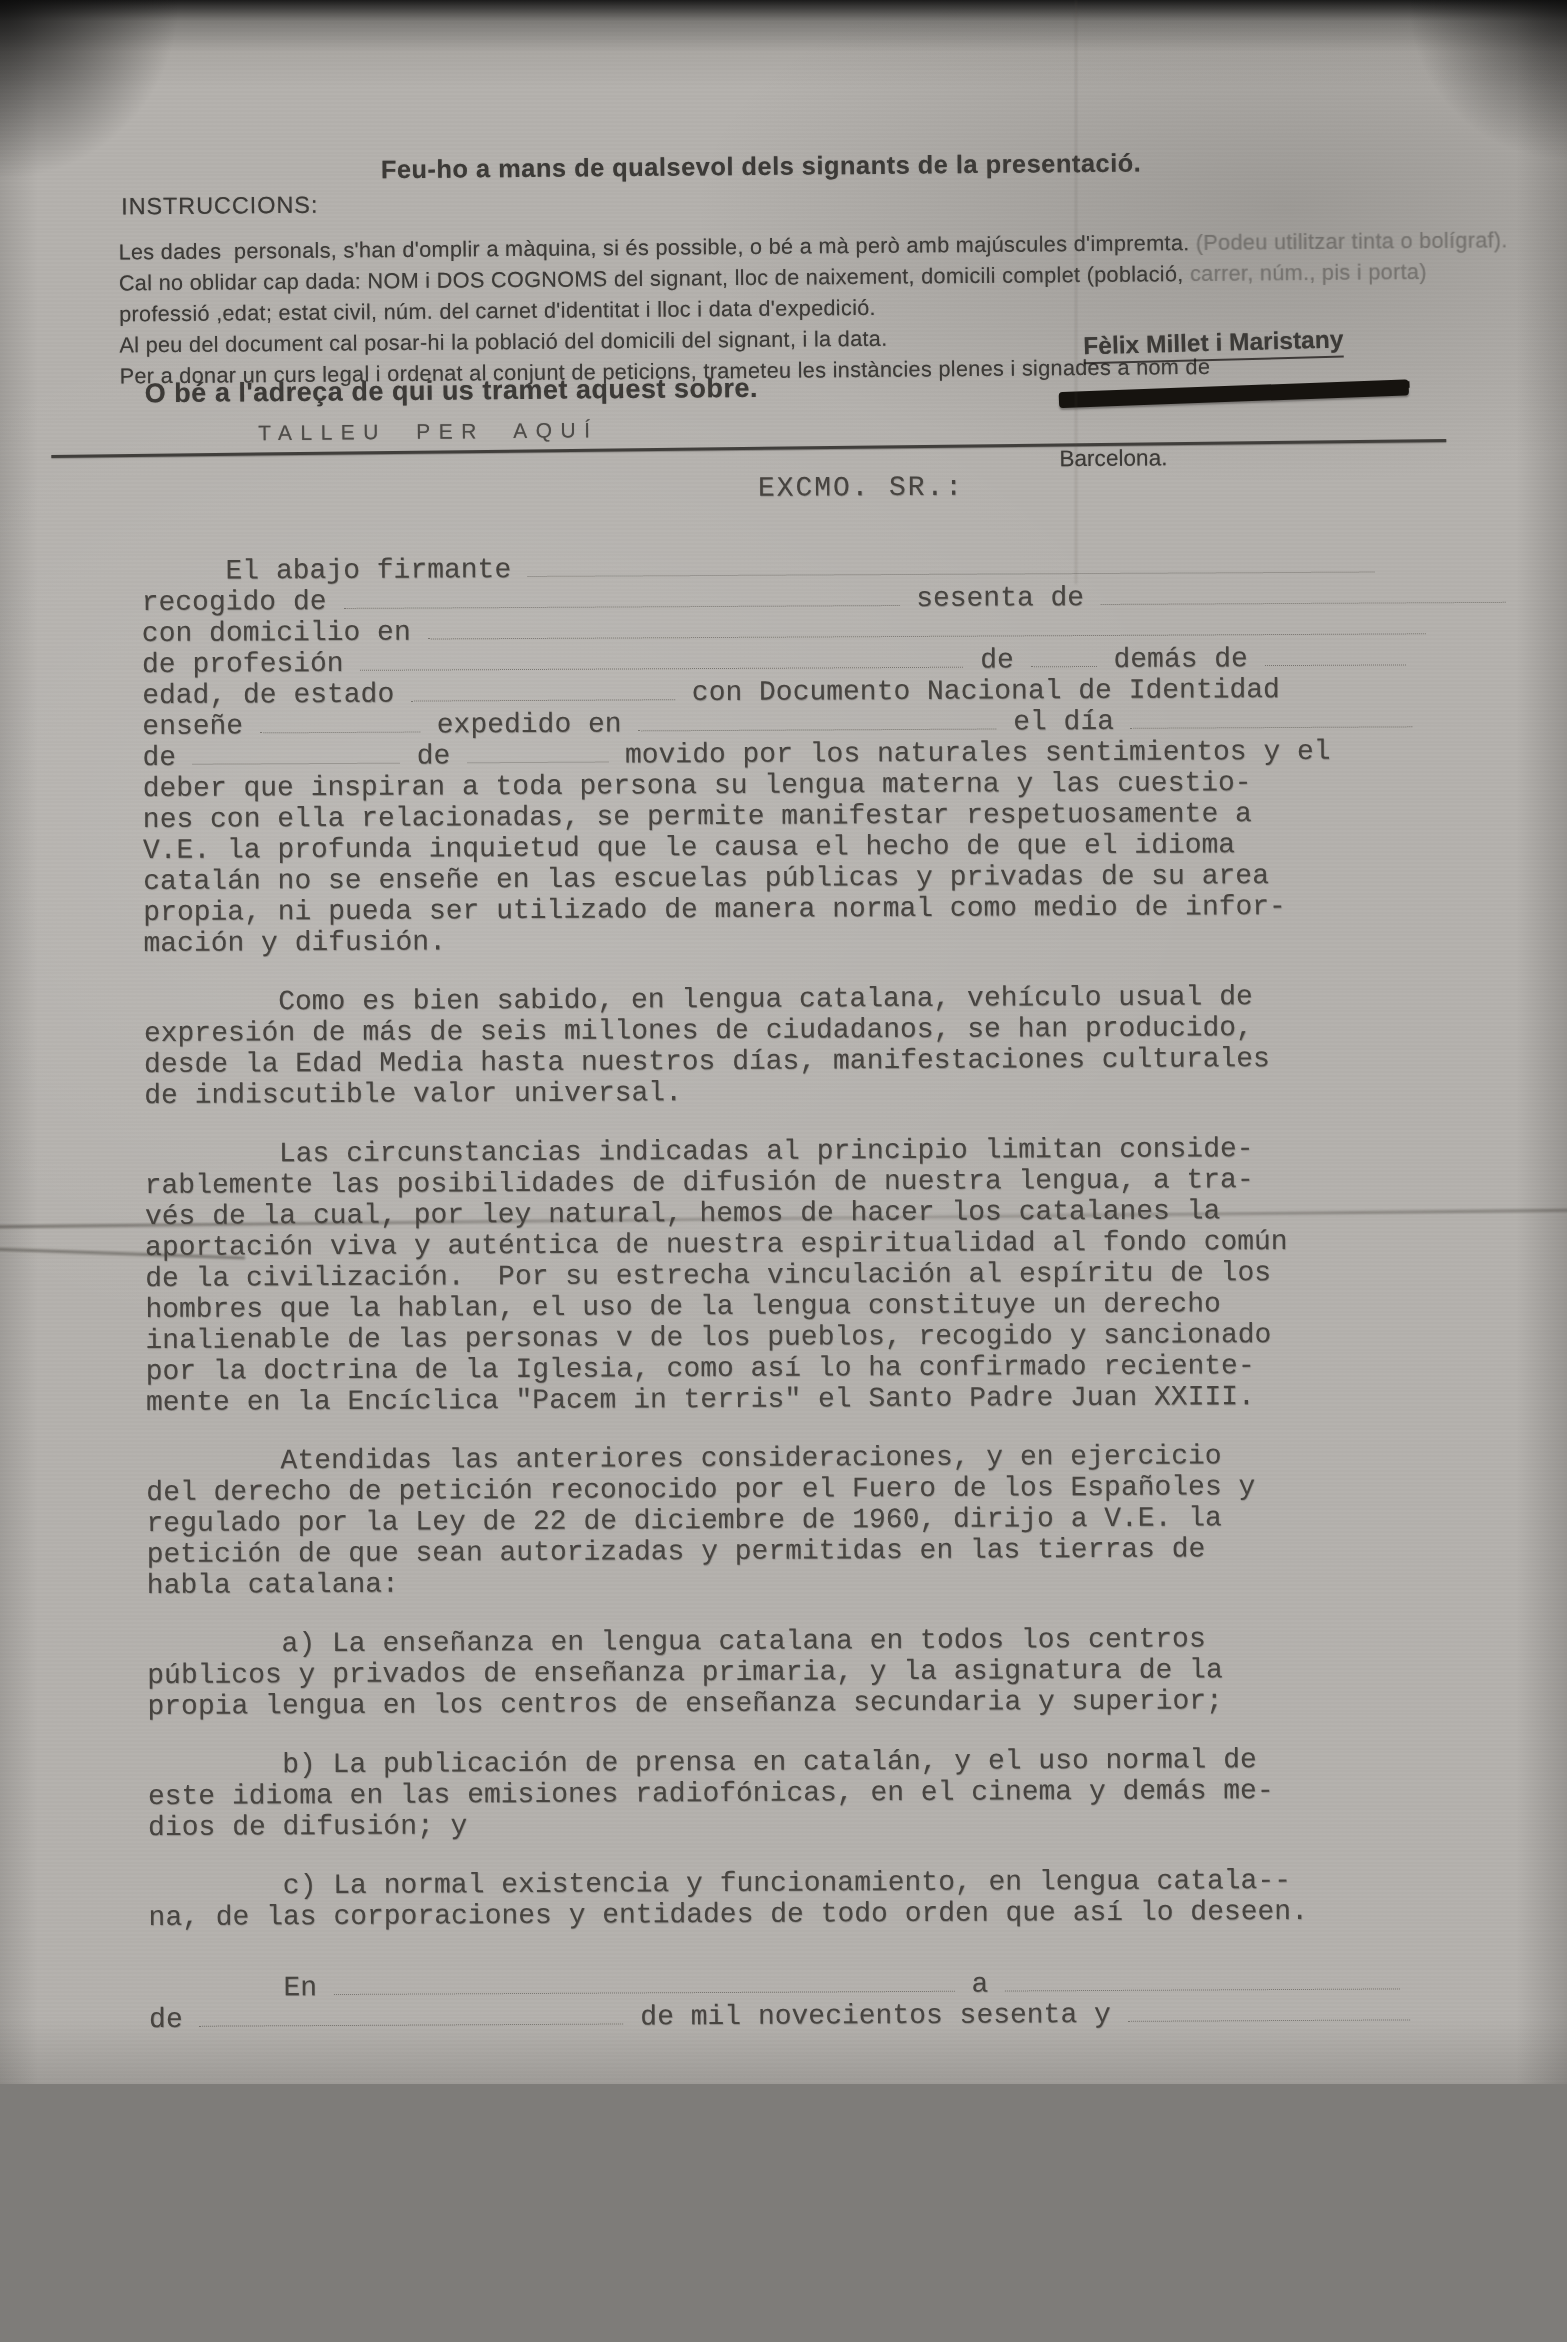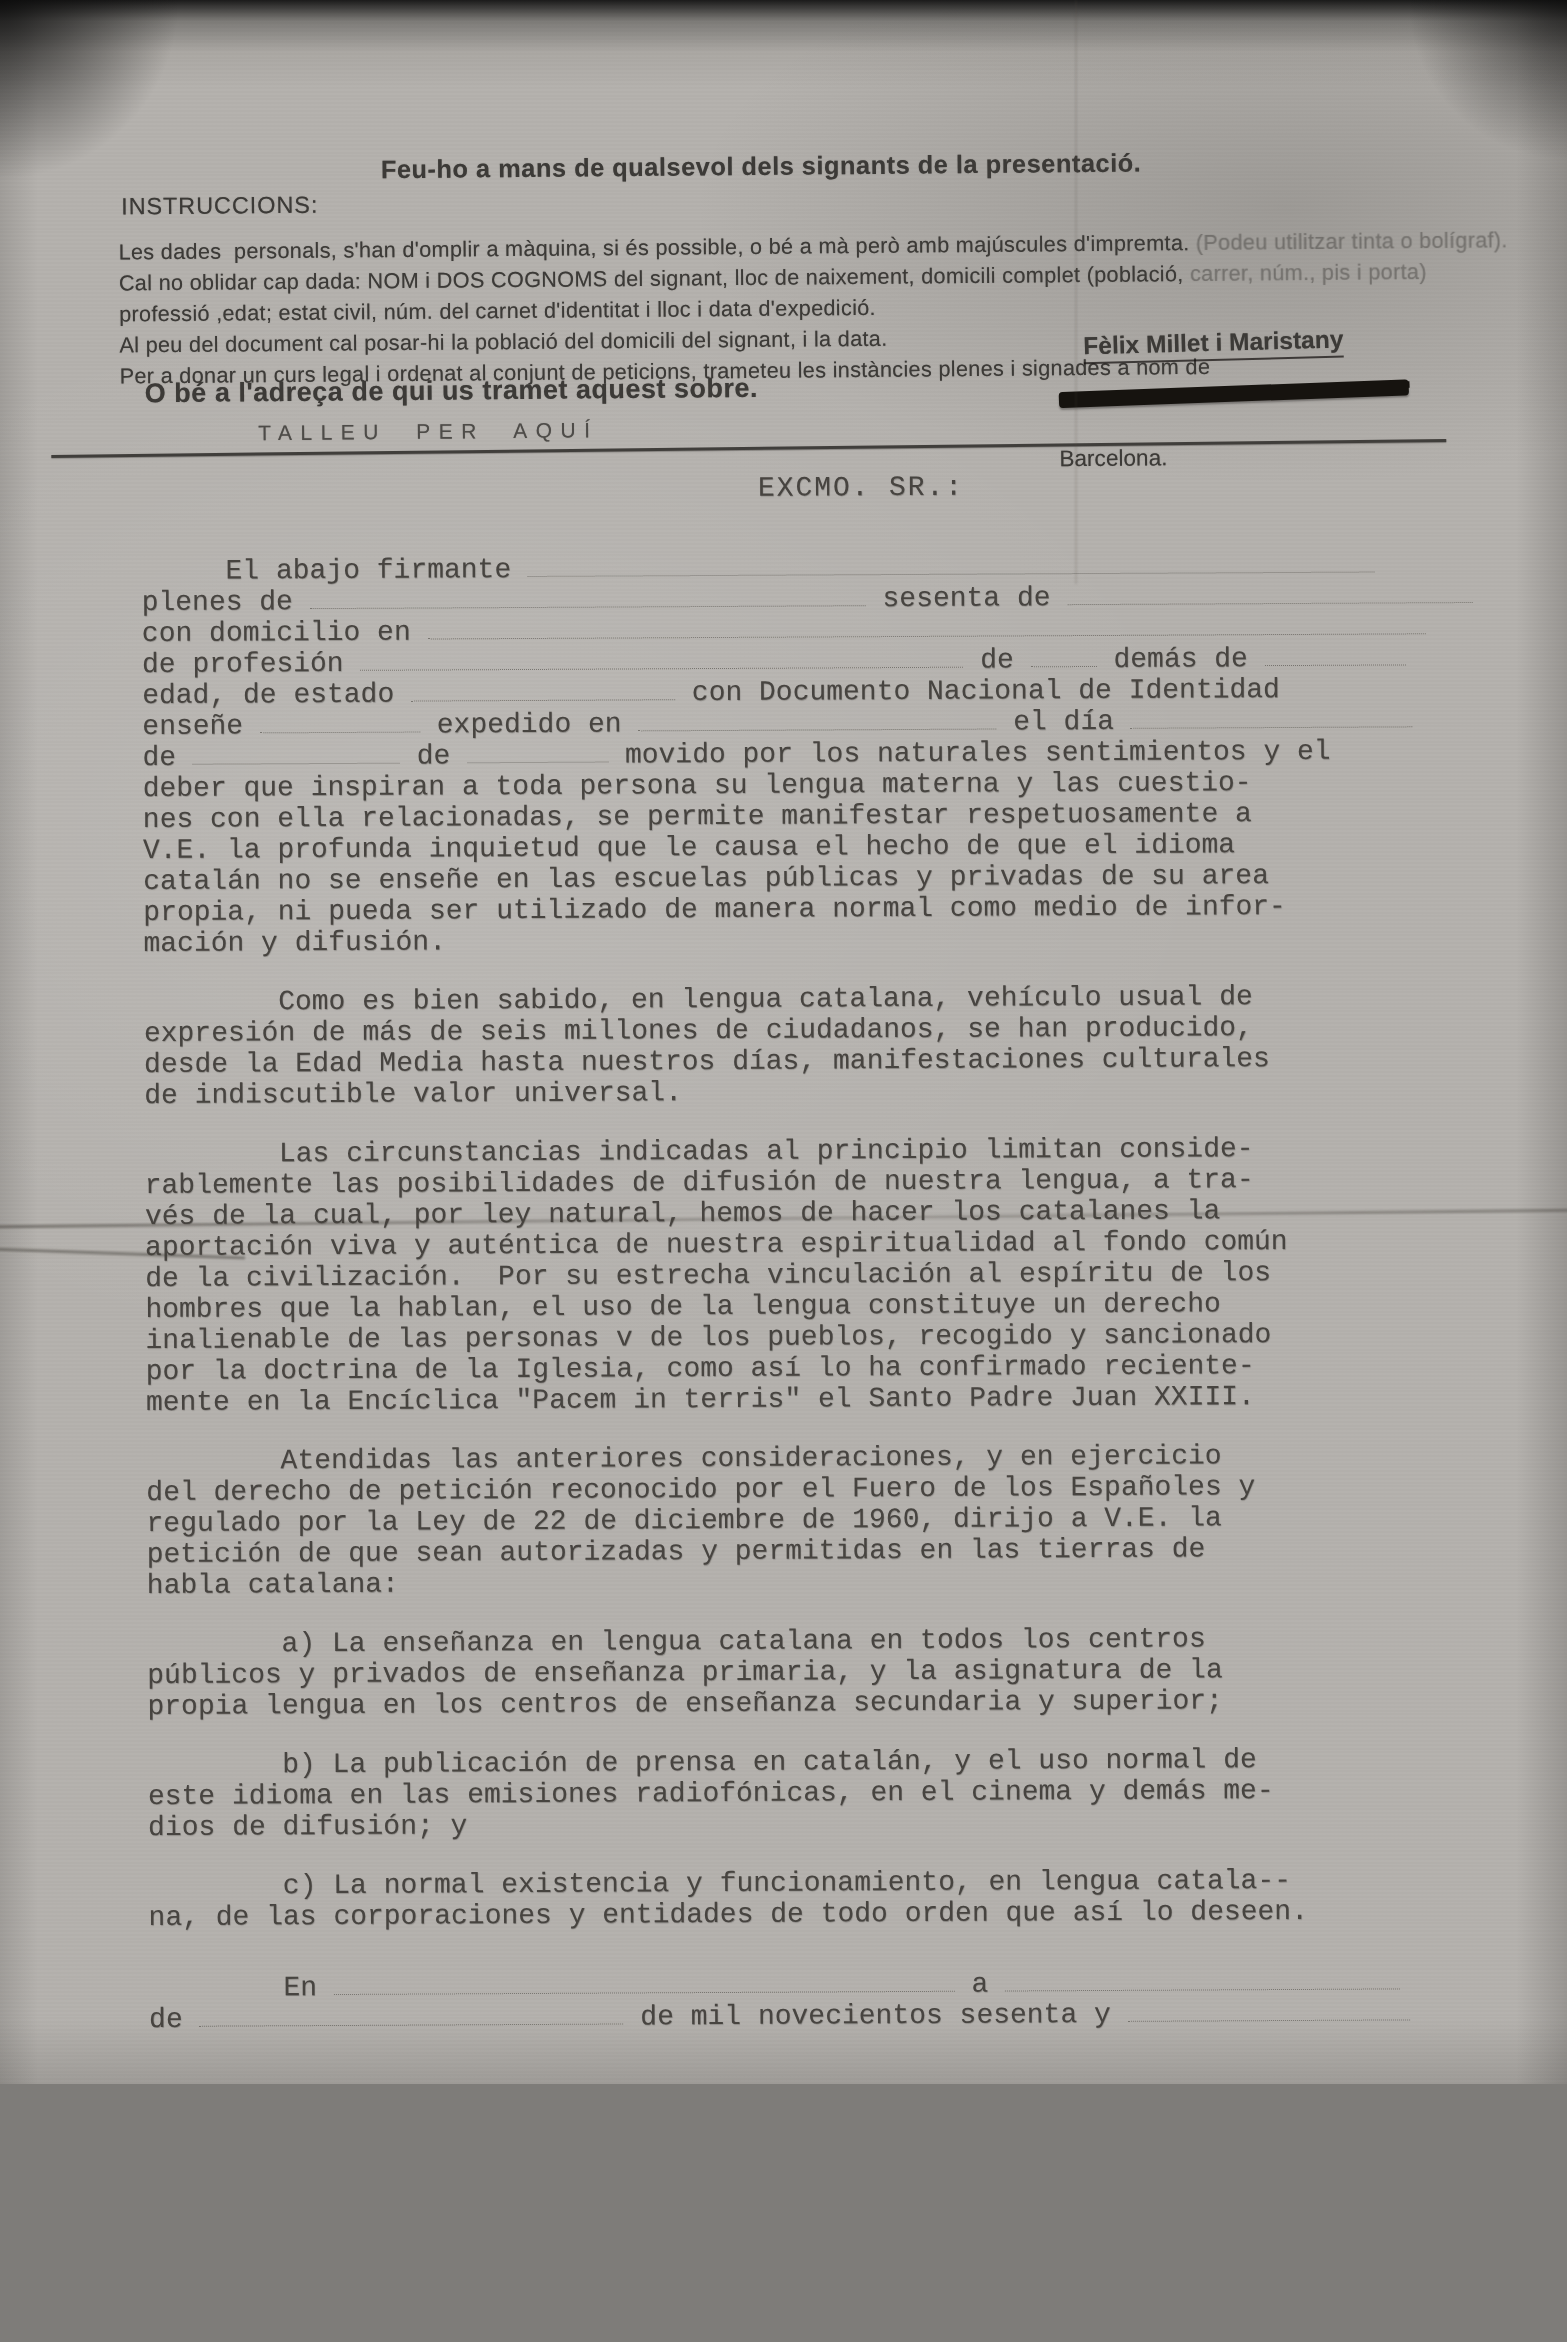--- a/index.html
+++ b/index.html
@@ -94,21 +94,21 @@
     <div class="cut-line"></div>
   </div>
 
   <div class="typed">
       <div class="salutation">
         <div class="tline">EXCMO. SR.:</div>
       </div>
       <div style="height: 49px;"></div>
       <div>
         <div class="tline"><span>     El abajo firmante </span><span class="blank" style="width: 847px;"></span></div>
-        <div class="tline"><span>plenes de </span><span class="blank" style="width: 556px;"></span><span> sesenta de </span><span class="blank" style="width: 405px;"></span></div>
+        <div class="tline"><span>recogido de </span><span class="blank" style="width: 556px;"></span><span> sesenta de </span><span class="blank" style="width: 405px;"></span></div>
         <div class="tline"><span>con domicilio en </span><span class="blank" style="width: 998px;"></span></div>
         <div class="tline"><span>de profesión </span><span class="blank" style="width: 603px;"></span><span> de </span><span class="blank" style="width: 66px;"></span><span> demás de </span><span class="blank" style="width: 141px;"></span></div>
         <div class="tline"><span>edad, de estado </span><span class="blank" style="width: 264px;"></span><span> con Documento Nacional de Identidad</span></div>
         <div class="tline"><span>enseñe </span><span class="blank" style="width: 160px;"></span><span> expedido en </span><span class="blank" style="width: 358px;"></span><span> el día </span><span class="blank" style="width: 282px;"></span></div>
         <div class="tline"><span>de </span><span class="blank" style="width: 207px;"></span><span> de </span><span class="blank" style="width: 141px;"></span><span> movido por los naturales sentimientos y el</span></div>
         <div class="tline">deber que inspiran a toda persona su lengua materna y las cuestio-</div>
         <div class="tline">nes con ella relacionadas, se permite manifestar respetuosamente a</div>
         <div class="tline">V.E. la profunda inquietud que le causa el hecho de que el idioma</div>
         <div class="tline">catalán no se enseñe en las escuelas públicas y privadas de su area</div>
         <div class="tline">propia, ni pueda ser utilizado de manera normal como medio de infor-</div>

